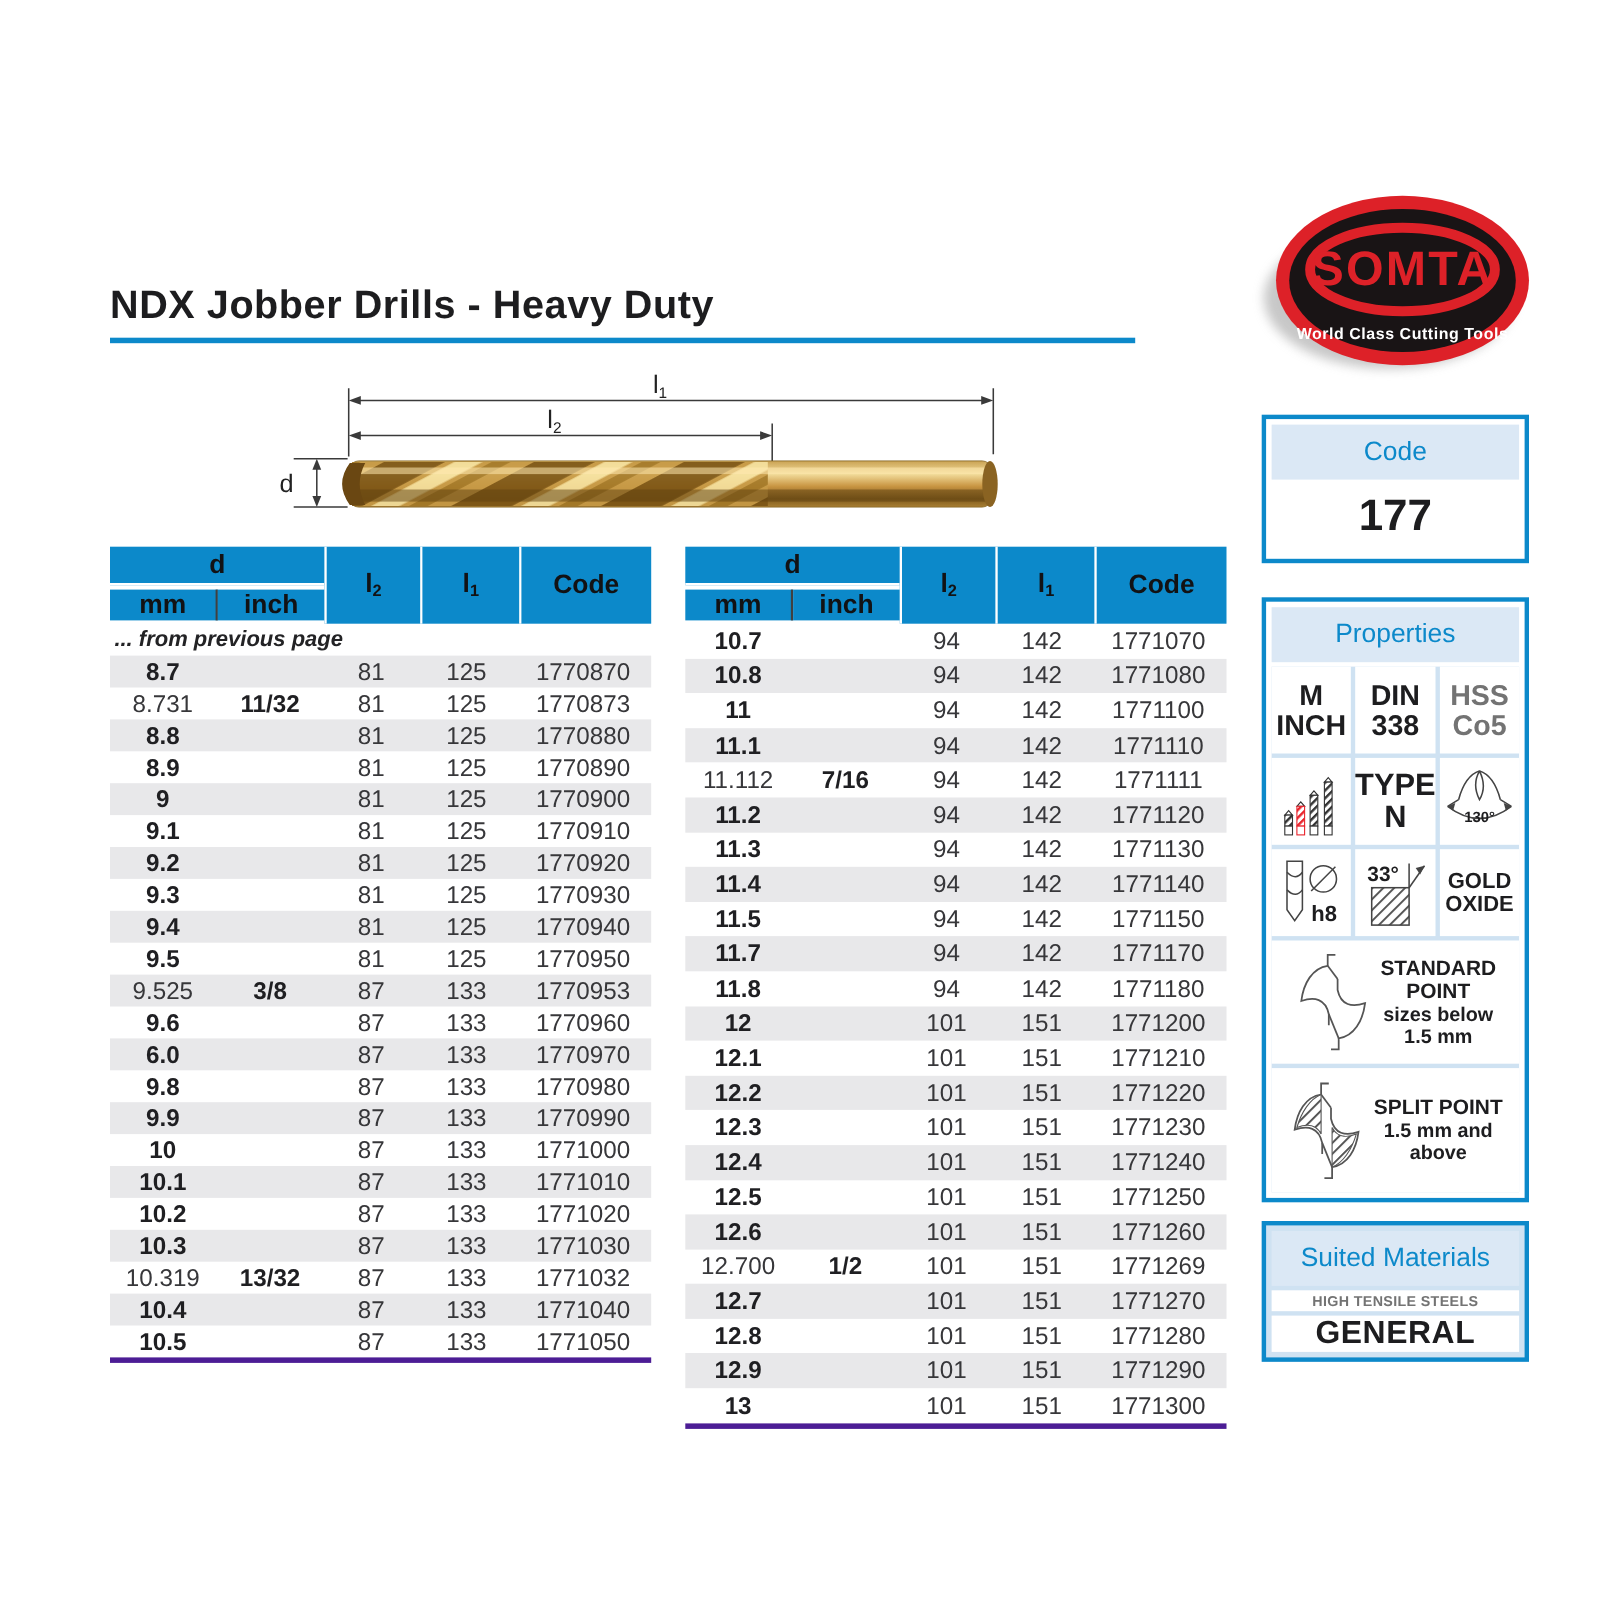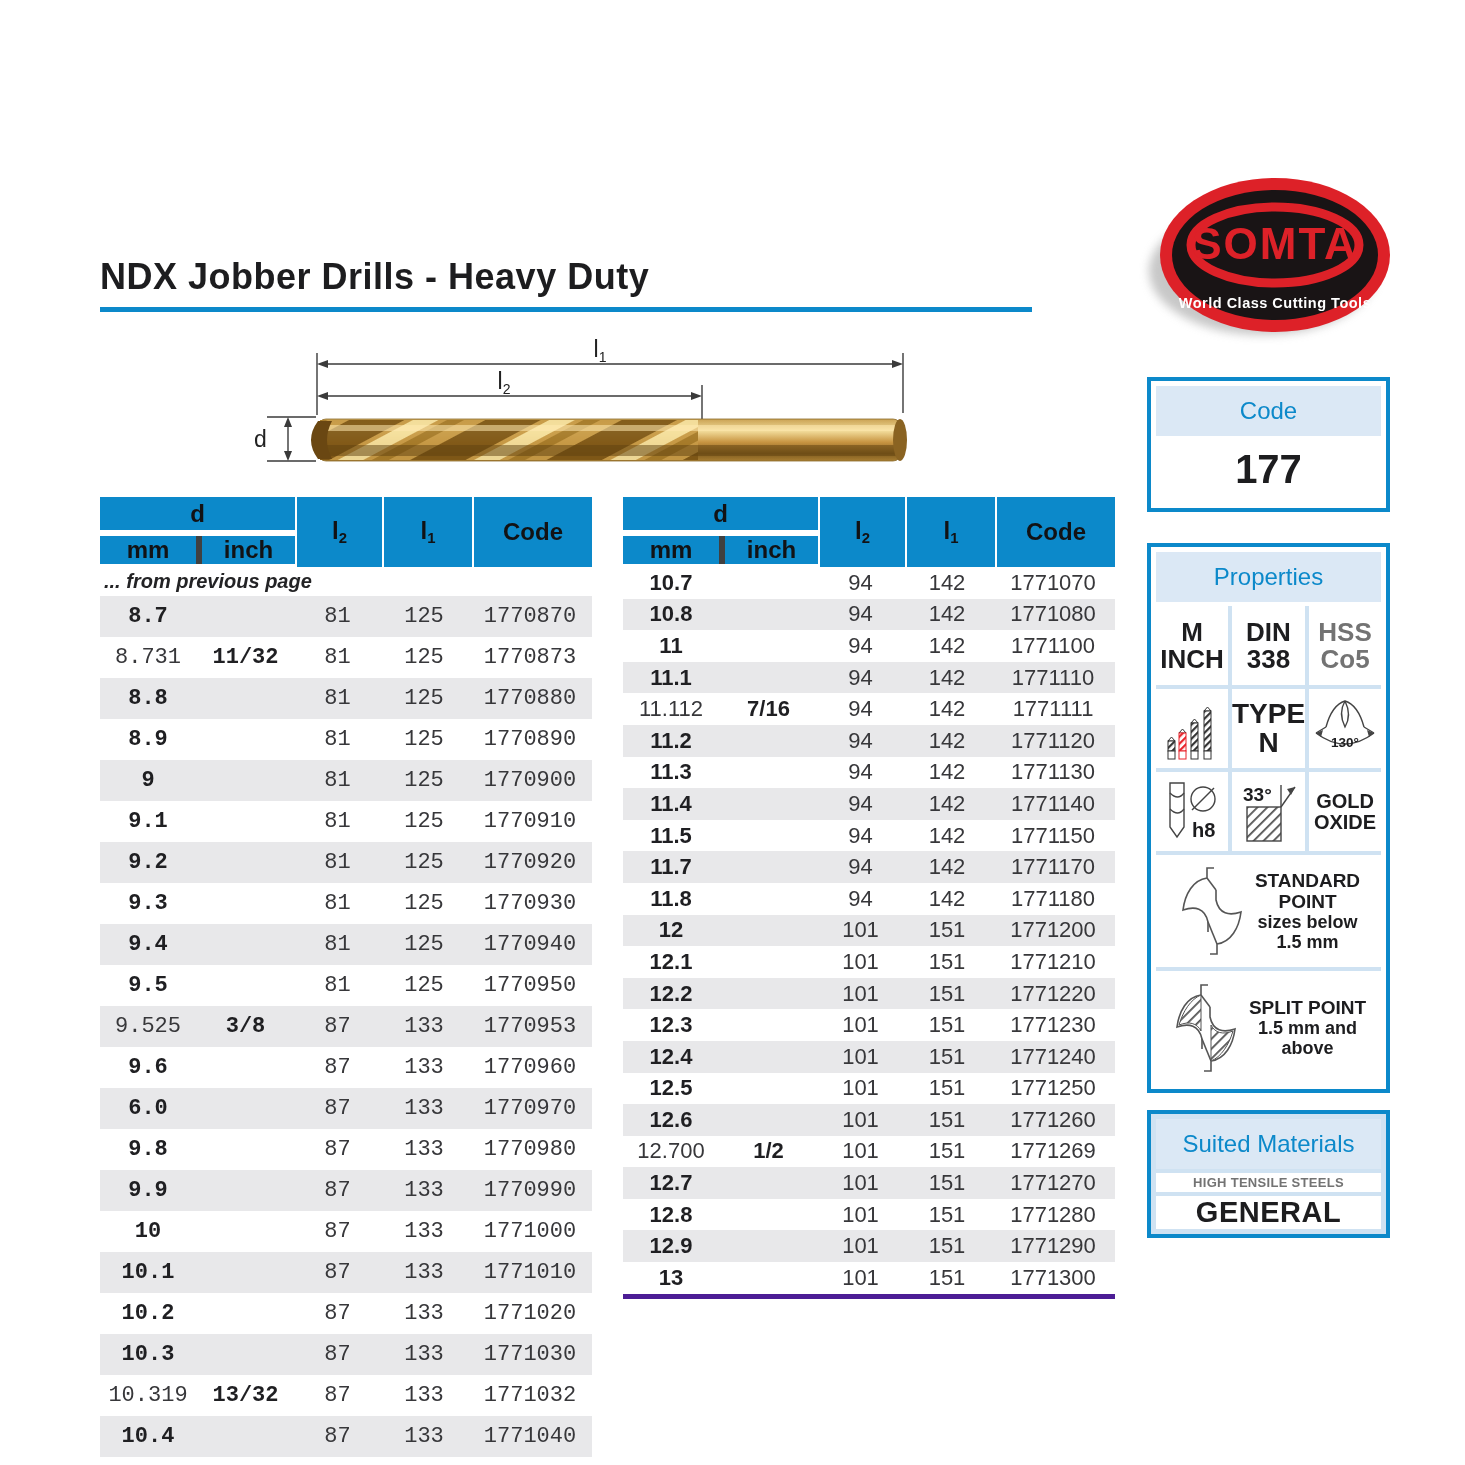--- a/index.html
+++ b/index.html
@@ -19,30 +19,30 @@
   
   .tbl{position:absolute;top:497px;width:492px;}
   .tbl.left{left:100px;}
   .tbl.right{left:623px;}
   .thead{display:flex;height:70px;font-weight:bold;font-size:24px;color:#121214;}
   .thead div{display:flex;align-items:center;justify-content:center;}
   .th-d{width:195px;flex-direction:column;}
   .th-d-top{height:33px;background:#0c89ca;border-bottom:2px solid #fff;align-self:stretch;}
   .th-d-sub{flex:1;align-self:stretch;}
   .th-d-sub,.th-d-top{display:flex;}
-  .th-mm{width:96px;background:#0c89ca;border-right:6px solid #404040;}
+  .th-mm{width:96px;background:#0c89ca;border-right:2px solid #404040;}
   .th-inch{flex:1;background:#0c89ca;}
   .th-l2{width:85px;background:#0c89ca;border-left:2px solid #fff;}
   .th-l1{width:88px;background:#0c89ca;border-left:2px solid #fff;}
   .th-code{flex:1;background:#0c89ca;border-left:2px solid #fff;}
   .sub{font-size:.62em;vertical-align:-0.28em;}
   .tbody{border-bottom:5px solid #4c1d95;}
   .note-row{height:29px;display:flex;align-items:center;font-size:20px;font-weight:bold;font-style:italic;color:#232325;padding-left:4px;}
   .trow{display:grid;grid-template-columns:96px 99px 85px 88px 1fr;align-items:center;text-align:center;font-size:22px;color:#37373a;}
-  .tbl.left .trow{height:41px;font-family:Liberation Mono, monospace;}
+  .tbl.left .trow{height:29px;}
   .tbl.right .trow{height:31.6px;}
   .trow.gray{background:#e8e8ea;}
   .tcell.b{font-weight:bold;color:#1f1f22;}
 
   
   .sbox{position:absolute;left:1147px;width:243px;border:4px solid #0c89ca;background:#fff;padding:5px;box-sizing:border-box;}
   .sbox-head{background:#dbe8f5;color:#0c89ca;font-size:24px;display:flex;align-items:center;justify-content:center;height:50px;}
   .code-box{top:377px;height:135px;}
   .code-value{height:66px;display:flex;align-items:center;justify-content:center;font-size:40px;font-weight:bold;color:#1d1d1f;}
 

